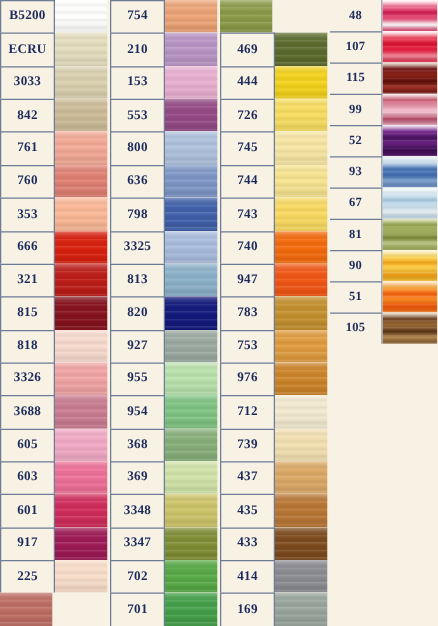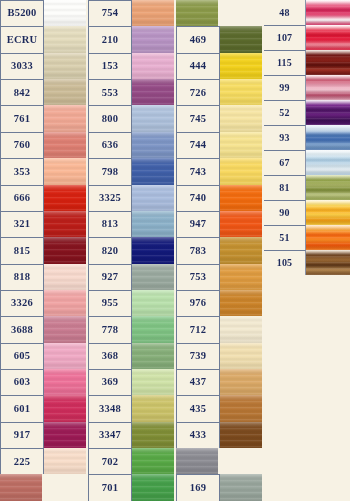--- a/index.html
+++ b/index.html
@@ -363,21 +363,21 @@
       </div>
       <div class="row">
         <div class="label-cell">955</div>
         <div class="swatch-cell">
           <div class="swatch-inner" style="background: rgb(184, 224, 171);"></div>
           <div class="gloss"></div>
           <div class="sheen"></div>
         </div>
       </div>
       <div class="row">
-        <div class="label-cell">778</div>
+        <div class="label-cell">954</div>
         <div class="swatch-cell">
           <div class="swatch-inner" style="background: rgb(127, 195, 131);"></div>
           <div class="gloss"></div>
           <div class="sheen"></div>
         </div>
       </div>
       <div class="row">
         <div class="label-cell">368</div>
         <div class="swatch-cell">
           <div class="swatch-inner" style="background: rgb(134, 174, 121);"></div>
@@ -564,20 +564,21 @@
       </div>
       <div class="row">
         <div class="label-cell">433</div>
         <div class="swatch-cell">
           <div class="swatch-inner" style="background: rgb(124, 74, 29);"></div>
           <div class="gloss"></div>
           <div class="sheen"></div>
         </div>
       </div>
       <div class="row">
+        <div class="label-cell">414</div>
         <div class="swatch-cell">
           <div class="swatch-inner" style="background: rgb(139, 139, 146);"></div>
           <div class="gloss"></div>
           <div class="sheen"></div>
         </div>
       </div>
       <div class="row">
         <div class="label-cell">169</div>
         <div class="swatch-cell">
           <div class="swatch-inner" style="background: rgb(152, 165, 156);"></div>

